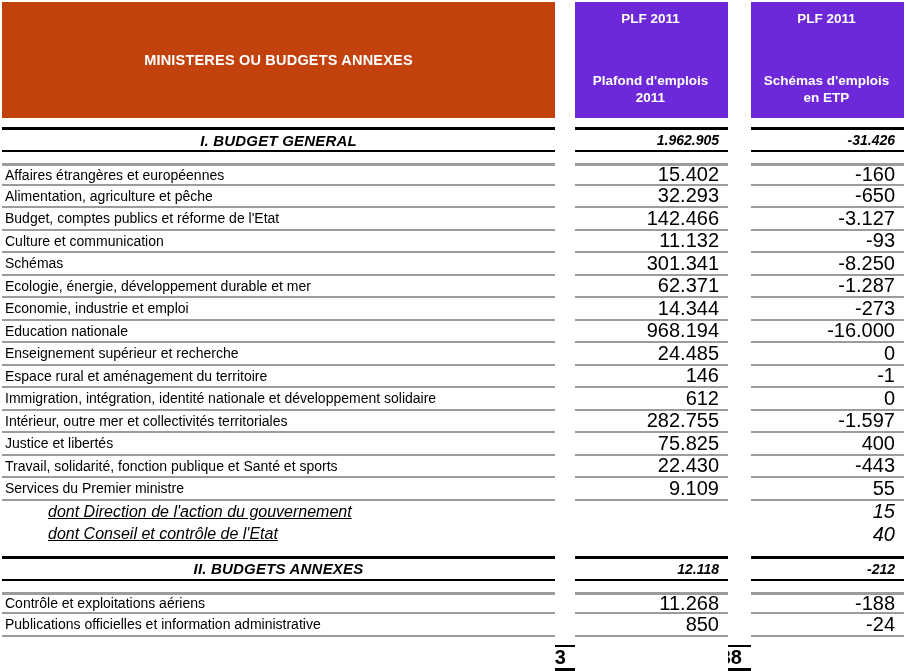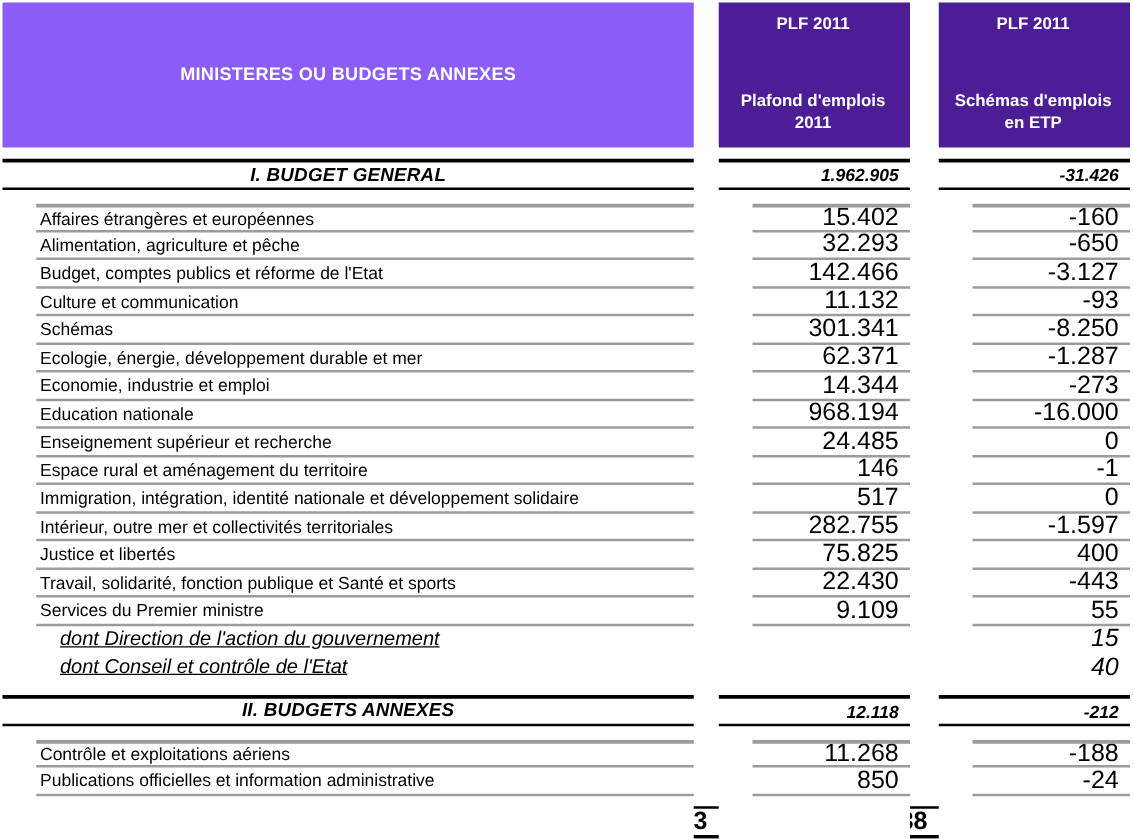--- a/index.html
+++ b/index.html
@@ -21,29 +21,29 @@
   .grid-row {
     display: grid;
     grid-template-columns: 553px 20px 153px 23px 153px;
   }
   .c { box-sizing: border-box; display: flex; align-items: center; overflow: hidden; }
   .sp { border: none; }
 
   
   .header-row { height: 116px; }
   .hcell-gray {
-    background: #8b5cf6;
+    background: #c2410c;
     color: #ffffff;
     justify-content: center;
     font-weight: bold;
     font-size: 14.5px;
     letter-spacing: 0.2px;
   }
   .hcell-blue {
-    background: #4c1d95;
+    background: #6d28d9;
     color: #ffffff;
     font-weight: bold;
     font-size: 13.5px;
     display: flex;
     flex-direction: column;
     align-items: center;
     justify-content: space-between;
     padding: 9px 4px 11px 2px;
     text-align: center;
     line-height: 1.25;
@@ -61,21 +61,21 @@
   .r-section .c {
     border-top: 3px solid #000000;
     border-bottom: 2px solid #000000;
     font-weight: bold;
   }
   .r-section .label { justify-content: center; font-size: 15px; letter-spacing: 0.2px; }
   .r-section .val { font-size: 14px; }
 
   
   .r-data { height: 22.5px; }
-  .r-data .c { border-bottom: 2px solid #9c9c9c; margin-left: 27px; }
+  .r-data .c { border-bottom: 2px solid #9c9c9c; }
   .r-data.thick-top .c { border-top: 3px solid #9c9c9c; }
   .r-data .label { font-size: 14px; padding-left: 3px; }
 
   
   .r-dont { height: 22.5px; }
   .r-dont .c { border: none; font-style: italic; }
   .r-dont .label { font-size: 16px; padding-left: 46px; text-decoration: underline; }
 
   
   .r-total { height: 26px; }
@@ -211,21 +211,21 @@
     <div class="c label">Espace rural et aménagement du territoire</div>
     <div class="sp"></div>
     <div class="c val">146</div>
     <div class="sp"></div>
     <div class="c val">-1</div>
   </div>
 
   <div class="grid-row r-data">
     <div class="c label">Immigration, intégration, identité nationale et développement solidaire</div>
     <div class="sp"></div>
-    <div class="c val">517</div>
+    <div class="c val">612</div>
     <div class="sp"></div>
     <div class="c val">0</div>
   </div>
 
   <div class="grid-row r-data">
     <div class="c label">Intérieur, outre mer et collectivités territoriales</div>
     <div class="sp"></div>
     <div class="c val">282.755</div>
     <div class="sp"></div>
     <div class="c val">-1.597</div>

